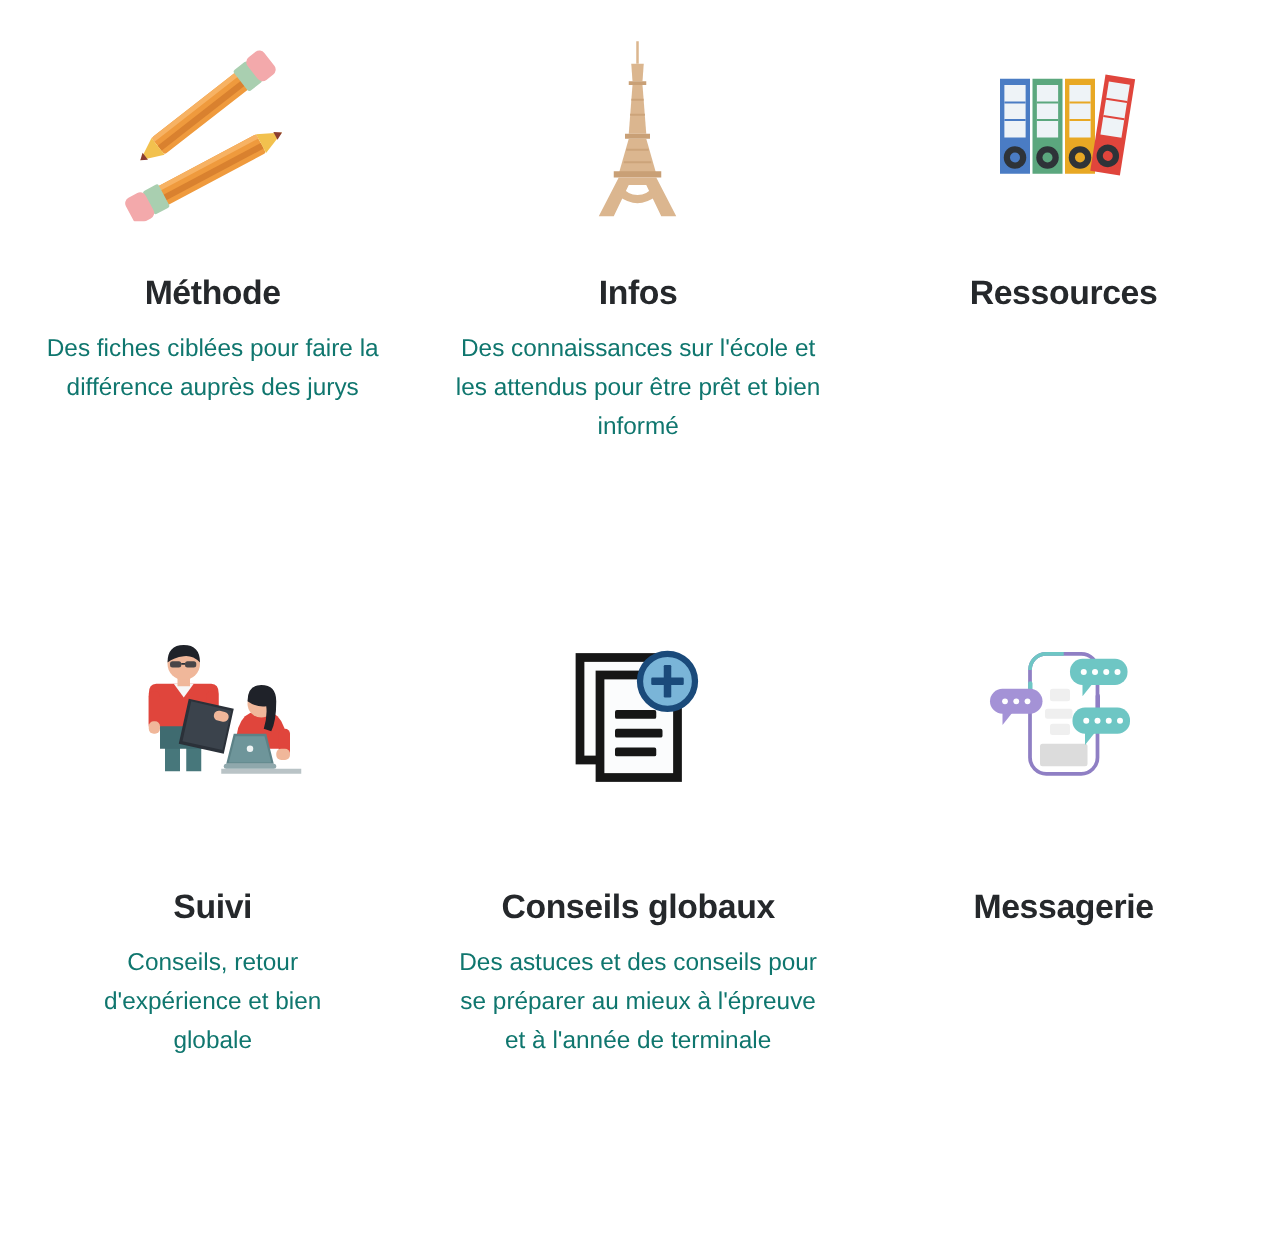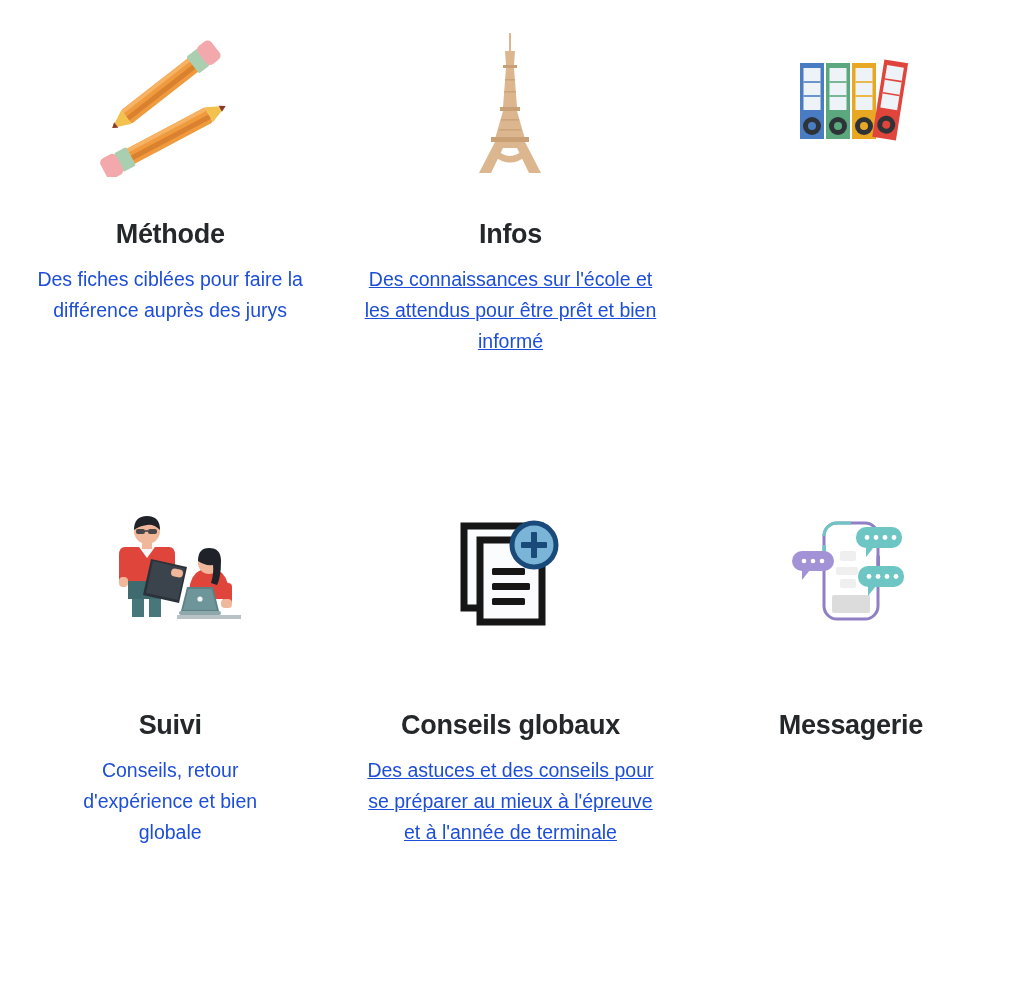--- a/index.html
+++ b/index.html
@@ -35,26 +35,26 @@
     font-size: 27px;
     font-weight: bold;
     color: #25282b;
     letter-spacing: -0.3px;
     margin-top: 30px;
   }
   .row-2 .feature-title { margin-top: 64px; }
   .feature-desc {
     font-size: 19.5px;
     line-height: 31px;
-    color: #1d4ed8;
+    color: #0f766e;
     margin-top: 14px;
     max-width: 300px;
   }
   .col-1 .feature-desc { max-width: 310px; }
-  .col-2 .feature-desc { max-width: 300px; text-decoration: underline; }
+  .col-2 .feature-desc { max-width: 300px; }
   .col-3 .feature-desc { max-width: 300px; }
   .row-2.col-1 .feature-desc { max-width: 210px; }
   .row-2.col-2 .feature-desc { max-width: 300px; }
   svg { display: block; }
 </style>
 </head>
 <body>
 
 <div class="features-grid">
 
@@ -141,20 +141,21 @@
         <g transform="rotate(9 104 54)">
           <rect x="92" y="14" width="24" height="78" fill="#e0453c"></rect>
           <rect x="95.5" y="19" width="17" height="43" fill="#eef3f7"></rect>
           <line x1="95.5" y1="33" x2="112.5" y2="33" stroke="#e0453c" stroke-width="1.6"></line>
           <line x1="95.5" y1="47" x2="112.5" y2="47" stroke="#e0453c" stroke-width="1.6"></line>
           <circle cx="104" cy="78" r="9" fill="#2e3338"></circle>
           <circle cx="104" cy="78" r="4" fill="#e0453c"></circle>
         </g>
       </svg>
     </div>
+    <div class="feature-title">Ressources</div>
   </div>
 
   <div class="feature-card row-2 col-1">
     <div class="icon-box">
       <svg width="150" height="120" viewBox="0 0 150 120" aria-hidden="true">
 
         <g>
           <rect x="37" y="76" width="12" height="30" fill="#47777b"></rect>
           <rect x="54" y="76" width="12" height="30" fill="#47777b"></rect>
           <rect x="33" y="66" width="36" height="22" fill="#3f6b70"></rect>

